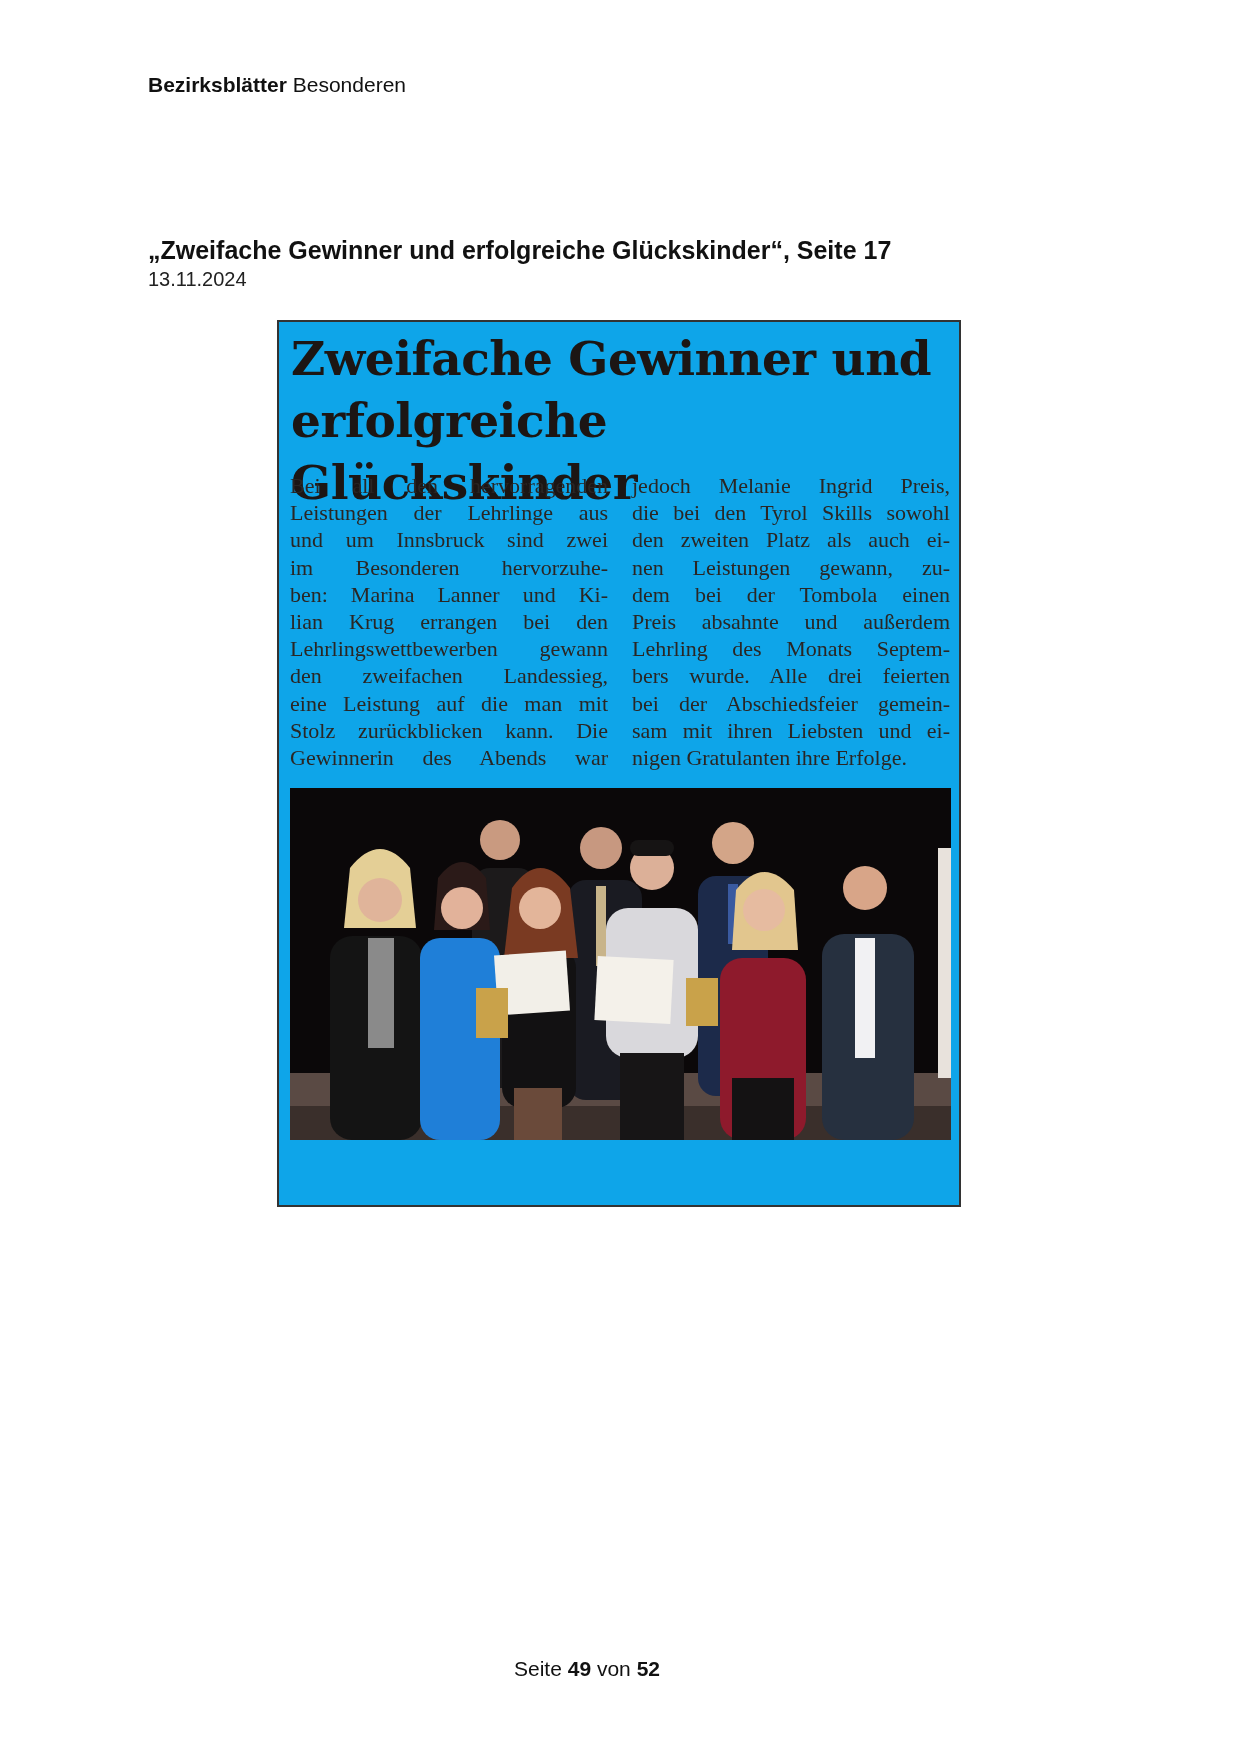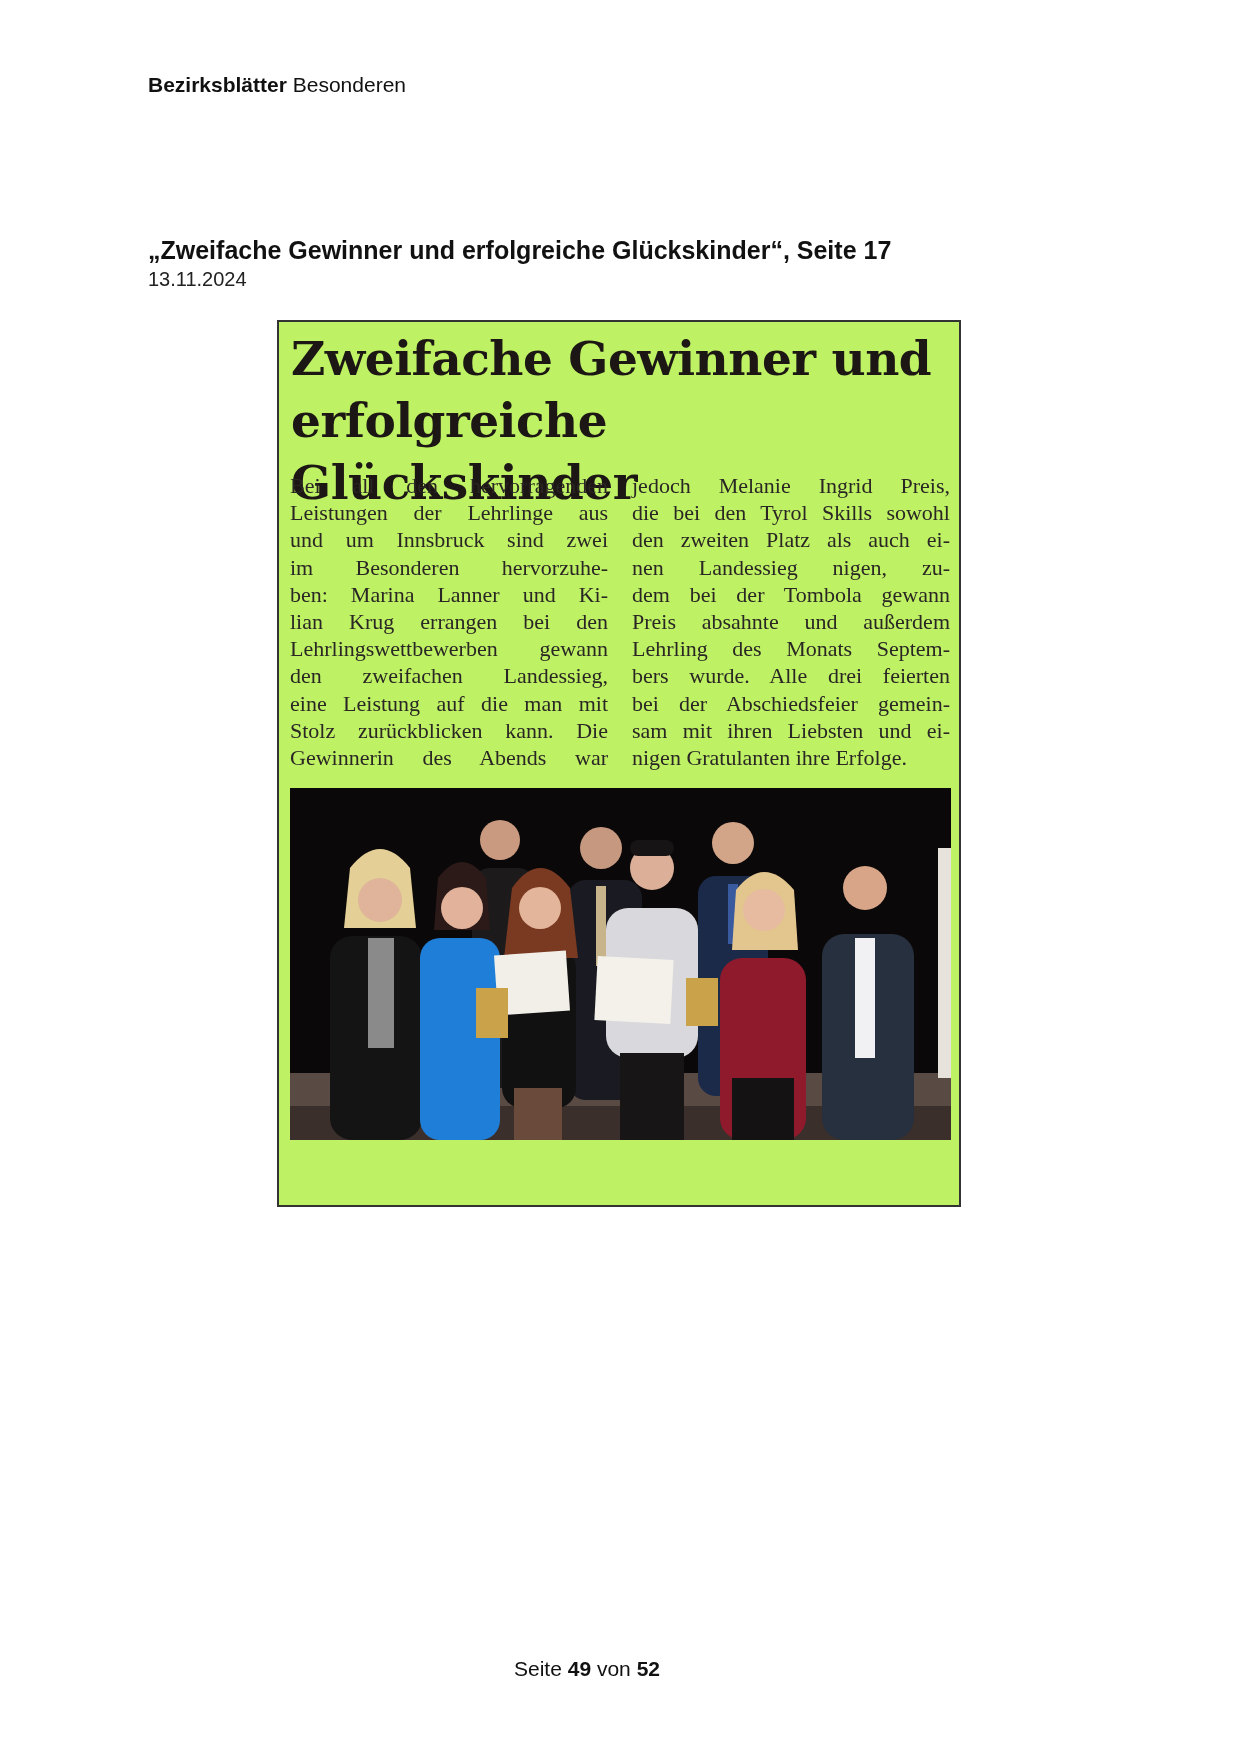--- a/index.html
+++ b/index.html
@@ -19,21 +19,21 @@
     font-size: 25px; font-weight: bold; color: #111;
   }
   .article-date {
     position: absolute; left: 148px; top: 268px;
     font-size: 20px; color: #222;
   }
   .clip {
     position: absolute; left: 277px; top: 320px;
     width: 684px; height: 887px;
     border: 2px solid #333; box-sizing: border-box;
-    background: #bef264;
+    background: #0ea5e9;
   }
   .headline {
     position: absolute; left: 12px; top: 6px; width: 660px;
     font-family: "DejaVu Serif", serif; font-weight: bold;
     font-size: 47px; line-height: 62px; color: #1c1614;
     letter-spacing: -0.5px;
   }
   .col {
     position: absolute; top: 150px; width: 318px;
     font-family: "Liberation Serif", serif; font-size: 22px;
@@ -89,22 +89,22 @@
     <span>den zweifachen Landessieg,</span>
     <span>eine Leistung auf die man mit</span>
     <span>Stolz zurückblicken kann. Die</span>
     <span>Gewinnerin des Abends war</span>
   </div>
 
   <div class="col right">
     <span>jedoch Melanie Ingrid Preis,</span>
     <span>die bei den Tyrol Skills sowohl</span>
     <span>den zweiten Platz als auch ei-</span>
-    <span>nen Landessieg nigen, zu-</span>
-    <span>dem bei der Tombola gewann</span>
+    <span>nen Leistungen gewann, zu-</span>
+    <span>dem bei der Tombola einen</span>
     <span>Preis absahnte und außerdem</span>
     <span>Lehrling des Monats Septem-</span>
     <span>bers wurde. Alle drei feierten</span>
     <span>bei der Abschiedsfeier gemein-</span>
     <span>sam mit ihren Liebsten und ei-</span>
     <span class="last">nigen Gratulanten ihre Erfolge.</span>
   </div>
 
   <div class="photo" title="Group photo of ten people on a stage; two apprentices in the center hold certificates and golden trophies">
     <svg width="661" height="352" viewBox="0 0 661 352">

